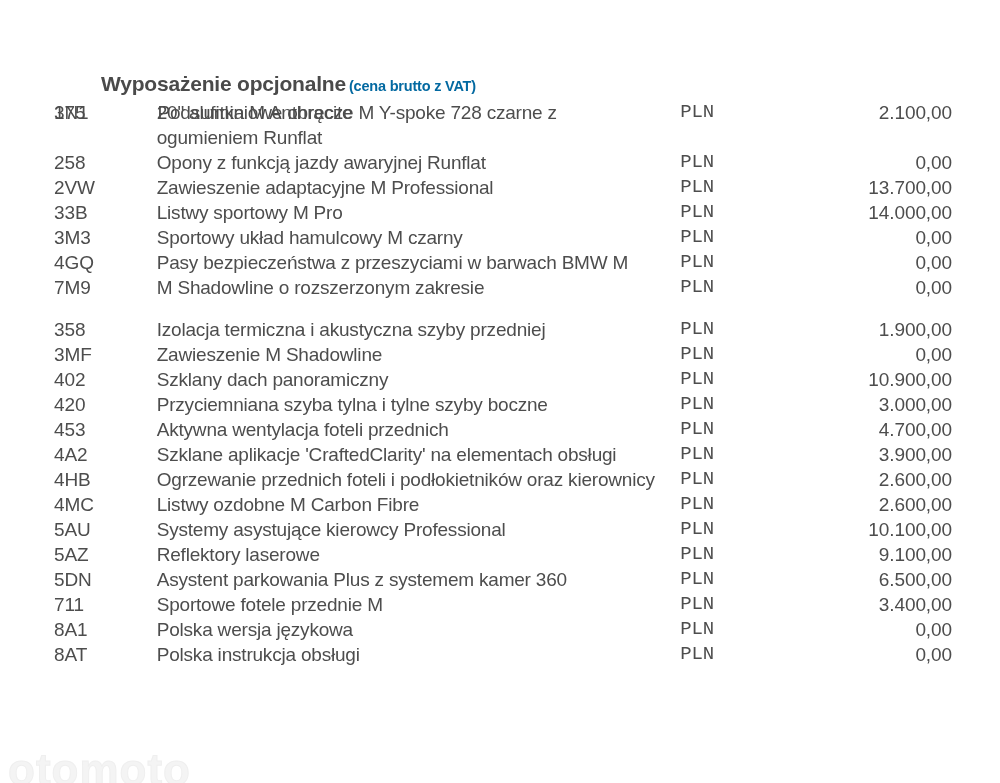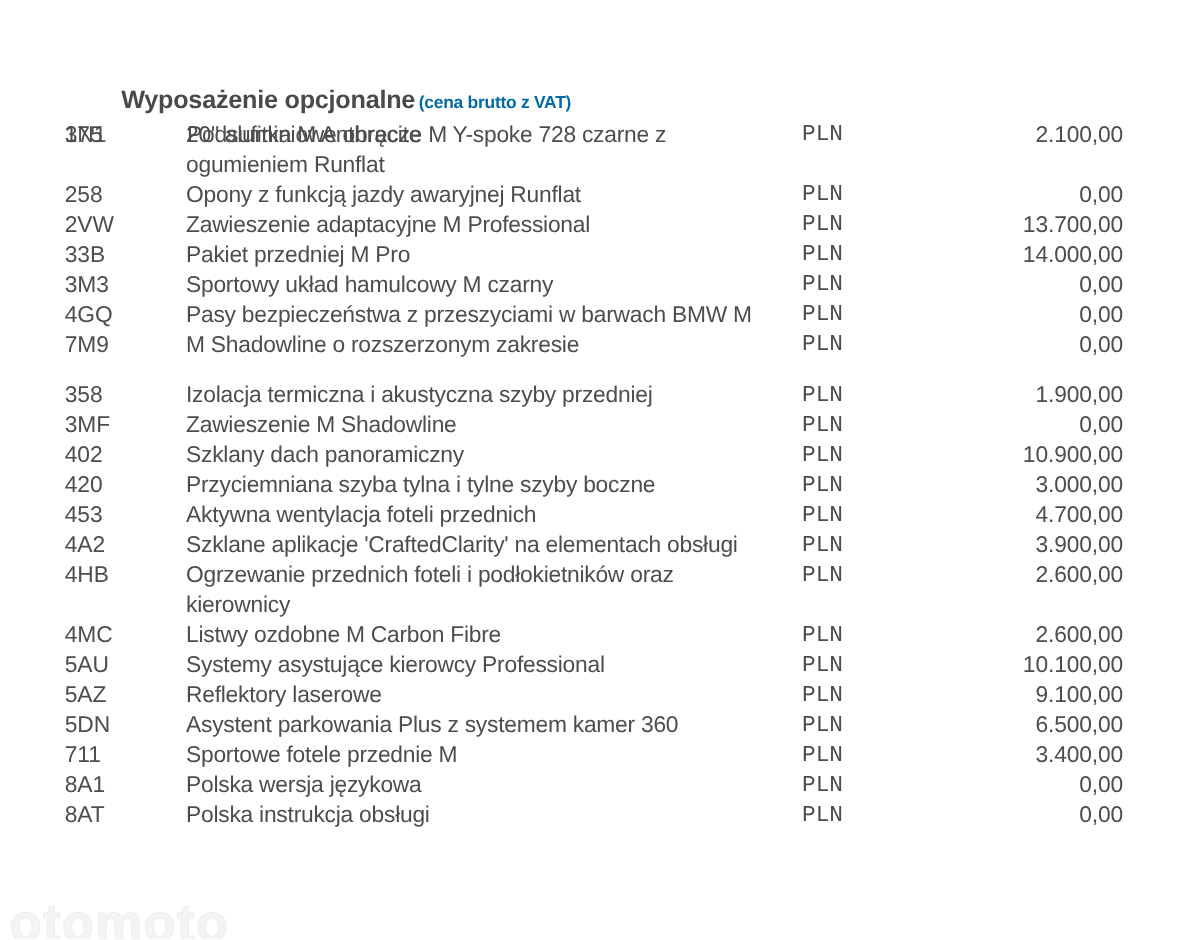--- a/index.html
+++ b/index.html
@@ -95,21 +95,21 @@
   }
   td.c-cur {
     width: 90px;
     padding-left: 8px;
     letter-spacing: -0.1px;
     font-family: Liberation Mono, monospace;
   }
   td.c-price {
     width: 200px;
     text-align: right;
-    padding-right: 64px;
+    padding-right: 48px;
     white-space: nowrap;
     letter-spacing: -0.1px;
   }
   tr.gap-row td { height: 17px; font-size: 0; line-height: 0; }
 </style>
 </head>
 <body>
 
 <div id="page">
 
@@ -143,21 +143,21 @@
           <td class="c-price">0,00</td>
         </tr>
         <tr>
           <td class="c-code">2VW</td>
           <td class="c-desc">Zawieszenie adaptacyjne M Professional</td>
           <td class="c-cur">PLN</td>
           <td class="c-price">13.700,00</td>
         </tr>
         <tr>
           <td class="c-code">33B</td>
-          <td class="c-desc">Pakiet przedniej M Pro</td>
+          <td class="c-desc">Listwy sportowy M Pro</td>
           <td class="c-cur">PLN</td>
           <td class="c-price">14.000,00</td>
         </tr>
         <tr>
           <td class="c-code">3M3</td>
           <td class="c-desc">Sportowy układ hamulcowy M czarny</td>
           <td class="c-cur">PLN</td>
           <td class="c-price">0,00</td>
         </tr>
         <tr>

